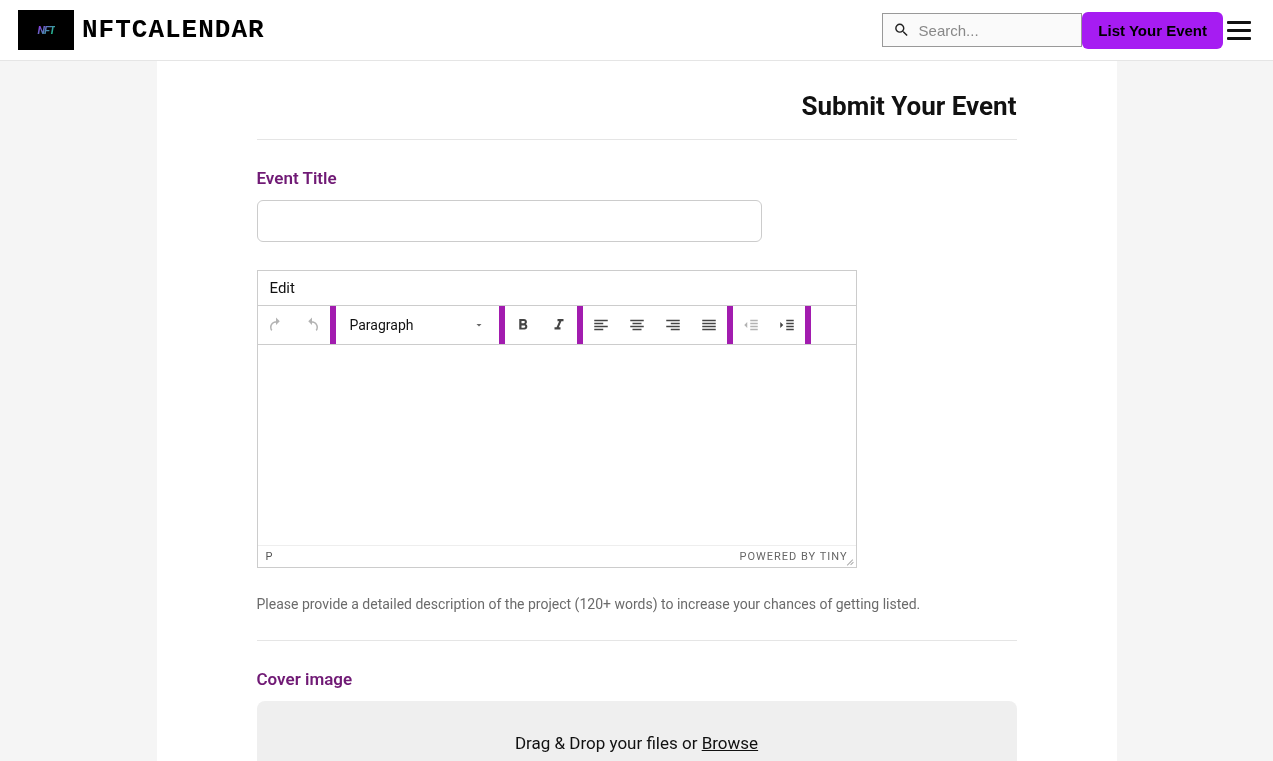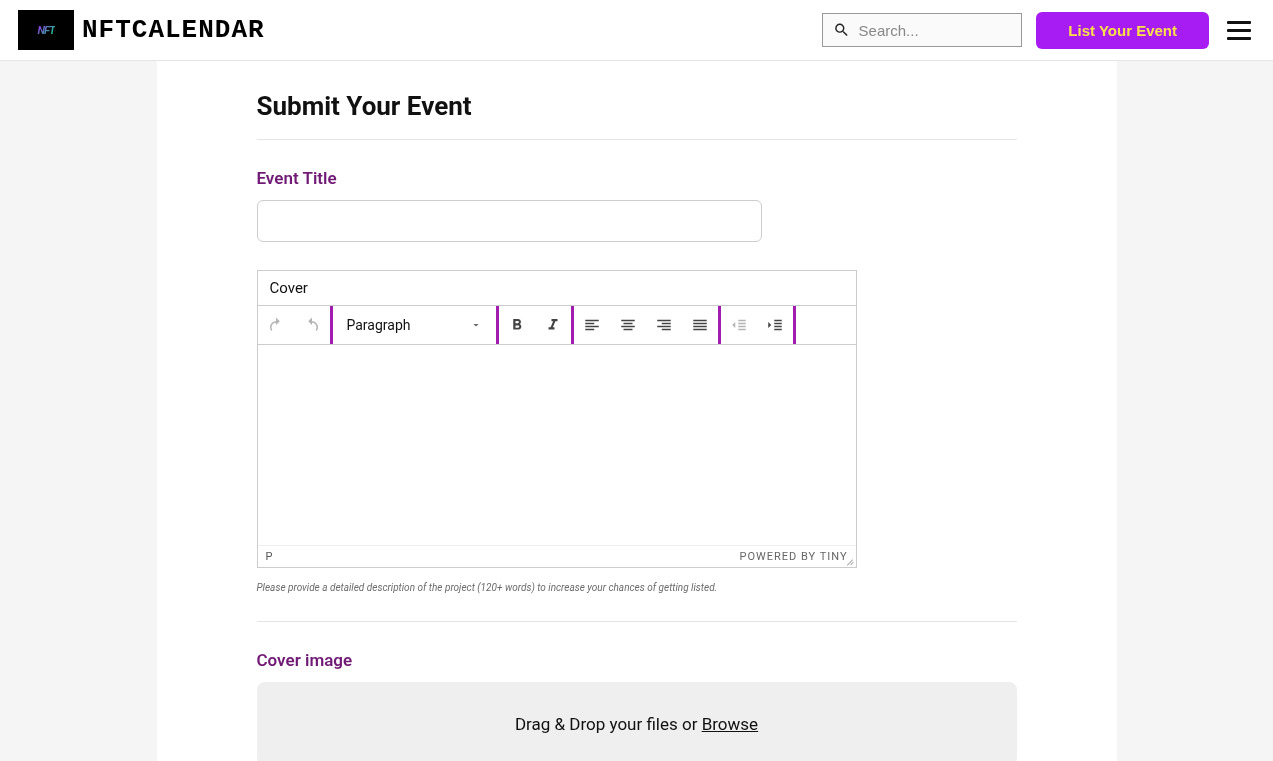--- a/index.html
+++ b/index.html
@@ -2,52 +2,52 @@
 <html><head>
 <meta charset="utf-8">
 <style>
   * { box-sizing: border-box; margin: 0; padding: 0; }
   body { font-family: -apple-system, BlinkMacSystemFont, "Segoe UI", Roboto, Helvetica, Arial, sans-serif; background: #f5f5f5; color: #111; }
   .header { background: #fff; border-bottom: 1px solid #e5e5e5; display: flex; align-items: center; justify-content: space-between; padding: 10px 18px; height: 61px; }
   .header-left { display: flex; align-items: center; gap: 8px; }
   .logo-box { width: 56px; height: 40px; background: #000; display: flex; align-items: center; justify-content: center; }
   .logo-box span { font-size: 11px; font-weight: bold; font-style: italic; background: linear-gradient(135deg,#a020f0,#00e676); -webkit-background-clip: text; background-clip: text; color: transparent; letter-spacing: -1px; }
   .logo-text { font-family: Liberation Mono, monospace; font-weight: 900; font-size: 26px; letter-spacing: 1px; color: #000; }
-  .header-right { display: flex; align-items: center; gap: 14px; }
+  .header-right { display: flex; align-items: center; gap: 0; }
   .search-box { display: flex; align-items: center; border: 1px solid #999; background: #fafafa; padding: 6px 10px; width: 200px; }
   .search-box svg { width: 20px; height: 20px; fill: #222; margin-right: 8px; }
   .search-box input { border: none; outline: none; background: transparent; font-size: 15px; color: #333; width: 100%; }
   .search-box input::placeholder { color: #888; }
-  .list-btn { background: #a61cf2; color: #fde047; border: none; border-radius: 6px; padding: 10px 32px; font-size: 15px; font-weight: 600; cursor: pointer; }
+  .list-btn { background: #a61cf2; color: #000000; border: none; border-radius: 6px; padding: 10px 16px; font-size: 15px; font-weight: 600; cursor: pointer; }
   .hamburger { display: flex; flex-direction: column; gap: 5px; cursor: pointer; padding: 4px; }
   .hamburger span { display: block; width: 24px; height: 3px; background: #111; border-radius: 1px; }
   .page-wrap { display: flex; justify-content: center; }
   .card { background: #fff; width: 960px; padding: 30px 100px 40px; min-height: 700px; }
-  .page-title { font-size: 26px; font-weight: 700; color: #111; margin-bottom: 18px; }
+  .page-title { font-size: 26px; font-weight: 700; color: #111; margin-bottom: 18px; text-align: right; }
   .hr { border: none; border-top: 1px solid #e5e5e5; margin-bottom: 28px; }
   .field-label { font-size: 17px; font-weight: 600; color: #701a75; margin-bottom: 12px; }
   .text-input { width: 505px; height: 42px; border: 1px solid #ccc; border-radius: 6px; padding: 8px 12px; font-size: 15px; outline: none; }
   .spacer { height: 28px; }
   .editor { border: 1px solid #ccc; width: 600px; }
   .editor-menu { padding: 8px 12px; font-size: 15px; border-bottom: 1px solid #ccc; }
   .editor-toolbar { display: flex; border-bottom: 1px solid #ccc; align-items: stretch; }
-  .tb-group { display: flex; align-items: center; border-right: 3px solid #a21caf; }
+  .tb-group { display: flex; align-items: center; border-right: 6px solid #a21caf; }
   .tb-btn { width: 36px; height: 38px; display: flex; align-items: center; justify-content: center; cursor: pointer; }
   .tb-btn.disabled { opacity: 0.4; cursor: default; }
   .tb-btn svg { width: 18px; height: 18px; fill: #444; }
   .format-select { display: flex; align-items: center; gap: 60px; padding: 0 14px; font-size: 14px; cursor: pointer; height: 38px; }
   .format-select svg { width: 12px; height: 12px; fill: #666; }
   .editor-body { height: 200px; padding: 10px; }
   .editor-status { display: flex; justify-content: space-between; align-items: center; padding: 4px 8px; font-size: 11px; color: #555; border-top: 1px solid #eee; position: relative; }
   .editor-status .powered { letter-spacing: 1px; color: #666; font-size: 11px; }
   .resize-handle { position: absolute; right: 2px; bottom: 2px; width: 10px; height: 10px; }
   .resize-handle::before, .resize-handle::after { content: ""; position: absolute; background: #aaa; }
   .resize-handle::before { width: 8px; height: 1px; bottom: 2px; right: 0; transform: rotate(-45deg); }
   .resize-handle::after { width: 4px; height: 1px; bottom: 1px; right: 0; transform: rotate(-45deg); }
-  .hint { color: #6b6b6b; font-size: 10px; margin-top: 14px; font-style: italic; }
+  .hint { color: #6b6b6b; font-size: 14px; margin-top: 28px; }
   .hr2 { border: none; border-top: 1px solid #e5e5e5; margin: 28px 0; }
   .dropzone { background: #efefef; border-radius: 8px; padding: 32px; text-align: center; font-size: 17px; color: #111; }
   .dropzone .browse { text-decoration: underline; cursor: pointer; }
 </style>
 </head>
 <body>
 
 <div class="header">
   <div class="header-left">
     <div class="logo-box">
@@ -77,21 +77,21 @@
     <hr class="hr">
 
     <div class="field-label">Event Title</div>
     <input class="text-input" type="text" style="">
 
     <div class="spacer"></div>
 
 
     <div class="editor">
       <div class="editor-menu">
-        <span>Cover</span>
+        <span>Edit</span>
       </div>
       <div class="editor-toolbar">
         <div class="tb-group">
           <div class="tb-btn disabled">
             <svg viewBox="0 0 24 24">
                 <path d="M12 5V2L7 7l5 5V9c3.31 0 6 2.69 6 6 0 1.3-.42 2.5-1.12 3.47l1.46 1.46A7.93 7.93 0 0020 15c0-4.42-3.58-8-8-8z" transform="scale(-1,1) translate(-24,0)"></path>
               </svg>
           </div>
           <div class="tb-btn disabled">
             <svg viewBox="0 0 24 24">

